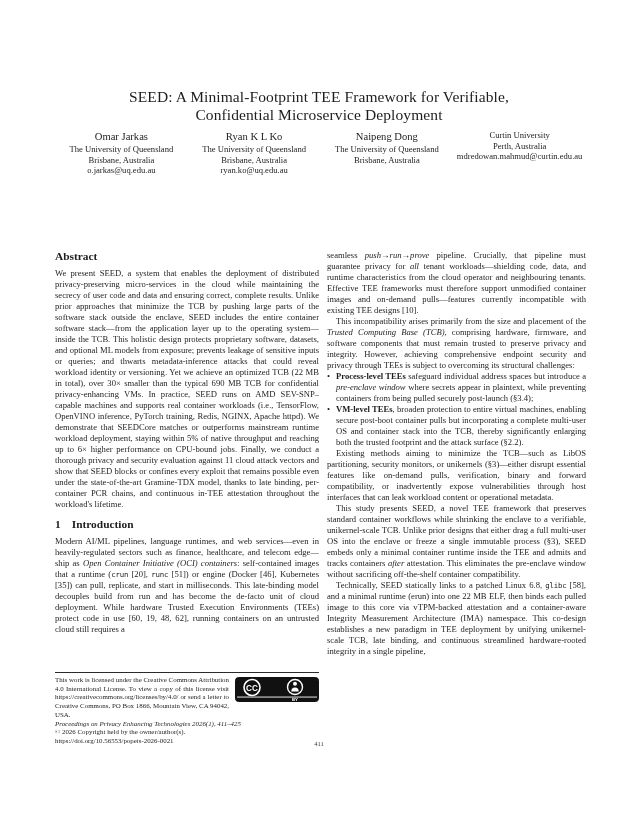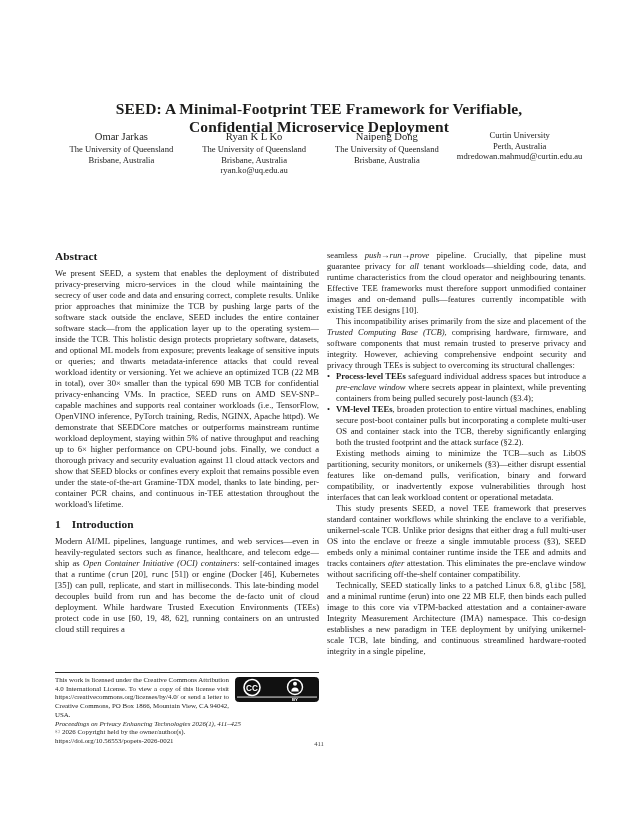--- a/index.html
+++ b/index.html
@@ -5,22 +5,22 @@
   html,body{margin:0;padding:0;}
   body{
     width:638px;height:825px;background:#ffffff;
     font-family:"Liberation Serif","DejaVu Serif",serif;
     color:#1d1d1c;
     -webkit-font-smoothing:antialiased;
   }
   .page{position:relative;width:638px;height:825px;overflow:hidden;background:#fff;}
 
   .title{
-    position:absolute;top:100px;left:0;width:638px;
-    text-align:center;font-weight:bold;font-size:15.5px;line-height:17.5px;
+    position:absolute;top:88px;left:0;width:638px;
+    text-align:center;font-weight:normal;font-size:15.5px;line-height:17.5px;
     letter-spacing:.1px;
   }
 
   .authors{
     position:absolute;top:130px;left:55px;width:531px;
     display:grid;grid-template-columns:1fr 1fr 1fr 1fr;row-gap:16px;
     text-align:center;
   }
   .author .name{font-size:10.6px;line-height:13px;margin-bottom:1px;}
   .author .line{font-size:8.6px;line-height:10.6px;}
@@ -68,20 +68,21 @@
   <div class="title">
     <div>SEED: A Minimal-Footprint TEE Framework for Verifiable,</div>
     <div>Confidential Microservice Deployment</div>
   </div>
 
   <div class="authors">
     <div class="author">
       <div class="name">Omar Jarkas</div>
       <div class="line">The University of Queensland</div>
       <div class="line">Brisbane, Australia</div>
+      <div class="line">o.jarkas@uq.edu.au</div>
     </div>
     <div class="author">
       <div class="name">Ryan K L Ko</div>
       <div class="line">The University of Queensland</div>
       <div class="line">Brisbane, Australia</div>
       <div class="line">ryan.ko@uq.edu.au</div>
     </div>
     <div class="author">
       <div class="name">Naipeng Dong</div>
       <div class="line">The University of Queensland</div>

